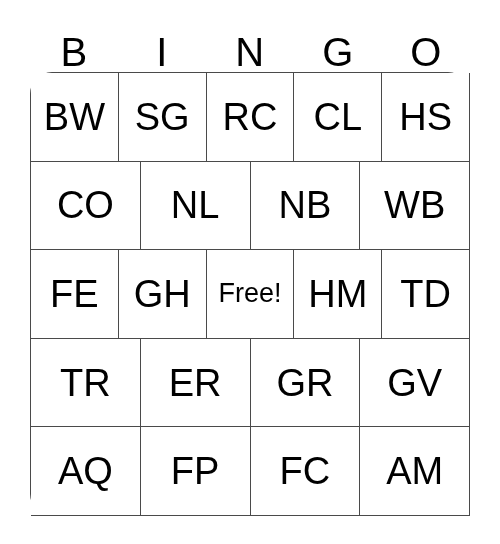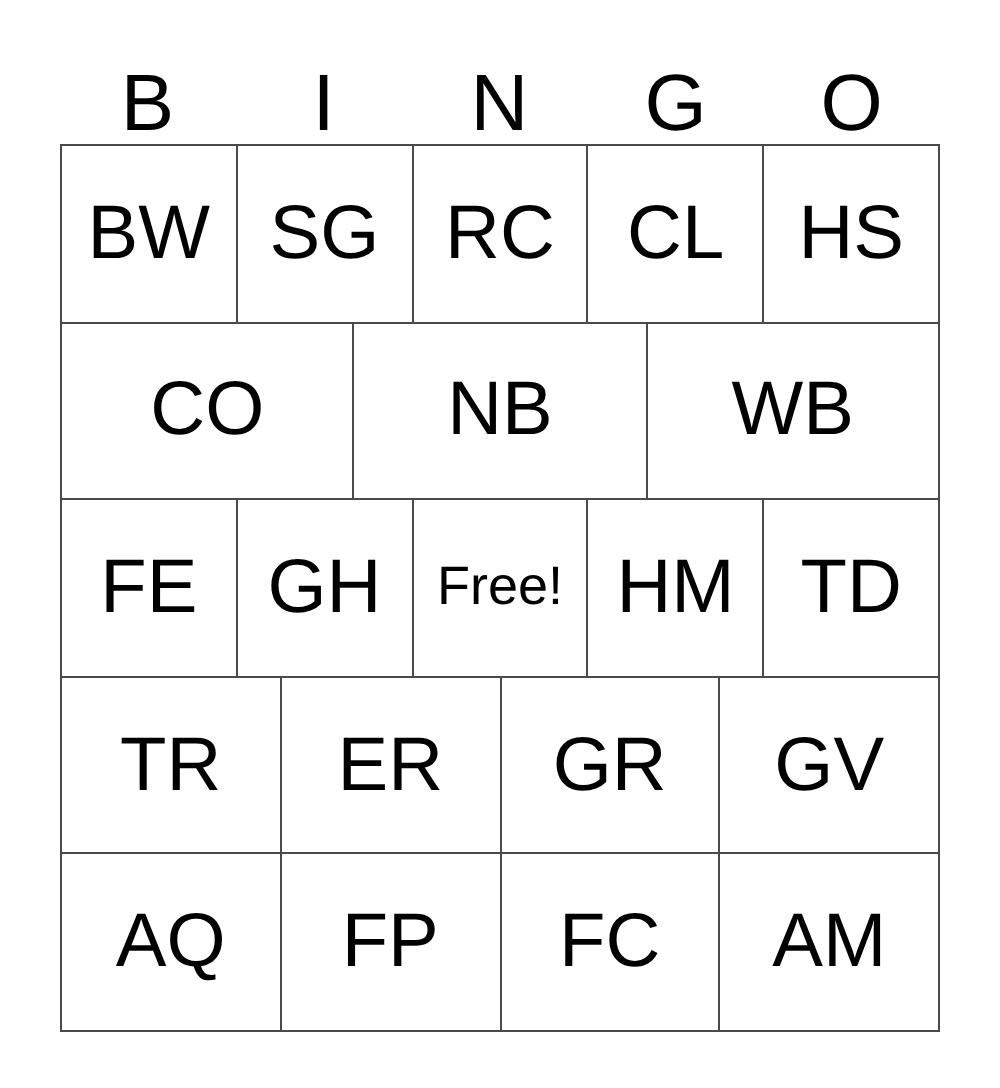--- a/index.html
+++ b/index.html
@@ -41,20 +41,21 @@
     color: #000000;
     user-select: none;
   }
 
   
   .grid {
     width: 440px;
     border-top: 1px solid #4a4a4a;
     border-left: 1px solid #4a4a4a;
     box-sizing: border-box;
+    border-radius: 22px;
   }
   .grid-row {
     display: flex;
     width: 100%;
   }
   .cell {
     flex: 1 1 88px;
     width: 88px;
     height: 88.6px;
     box-sizing: border-box;
@@ -99,20 +100,21 @@
     <div class="grid-row">
       <div class="cell">BW</div>
       <div class="cell">SG</div>
       <div class="cell">RC</div>
       <div class="cell">CL</div>
       <div class="cell">HS</div>
     </div>
 
     <div class="grid-row">
       <div class="cell">CO</div>
+      <div class="cell">NL</div>
       <div class="cell">NB</div>
       <div class="cell">WB</div>
     </div>
 
     <div class="grid-row">
       <div class="cell">FE</div>
       <div class="cell">GH</div>
       <div class="cell free-space">Free!</div>
       <div class="cell">HM</div>
       <div class="cell">TD</div>

